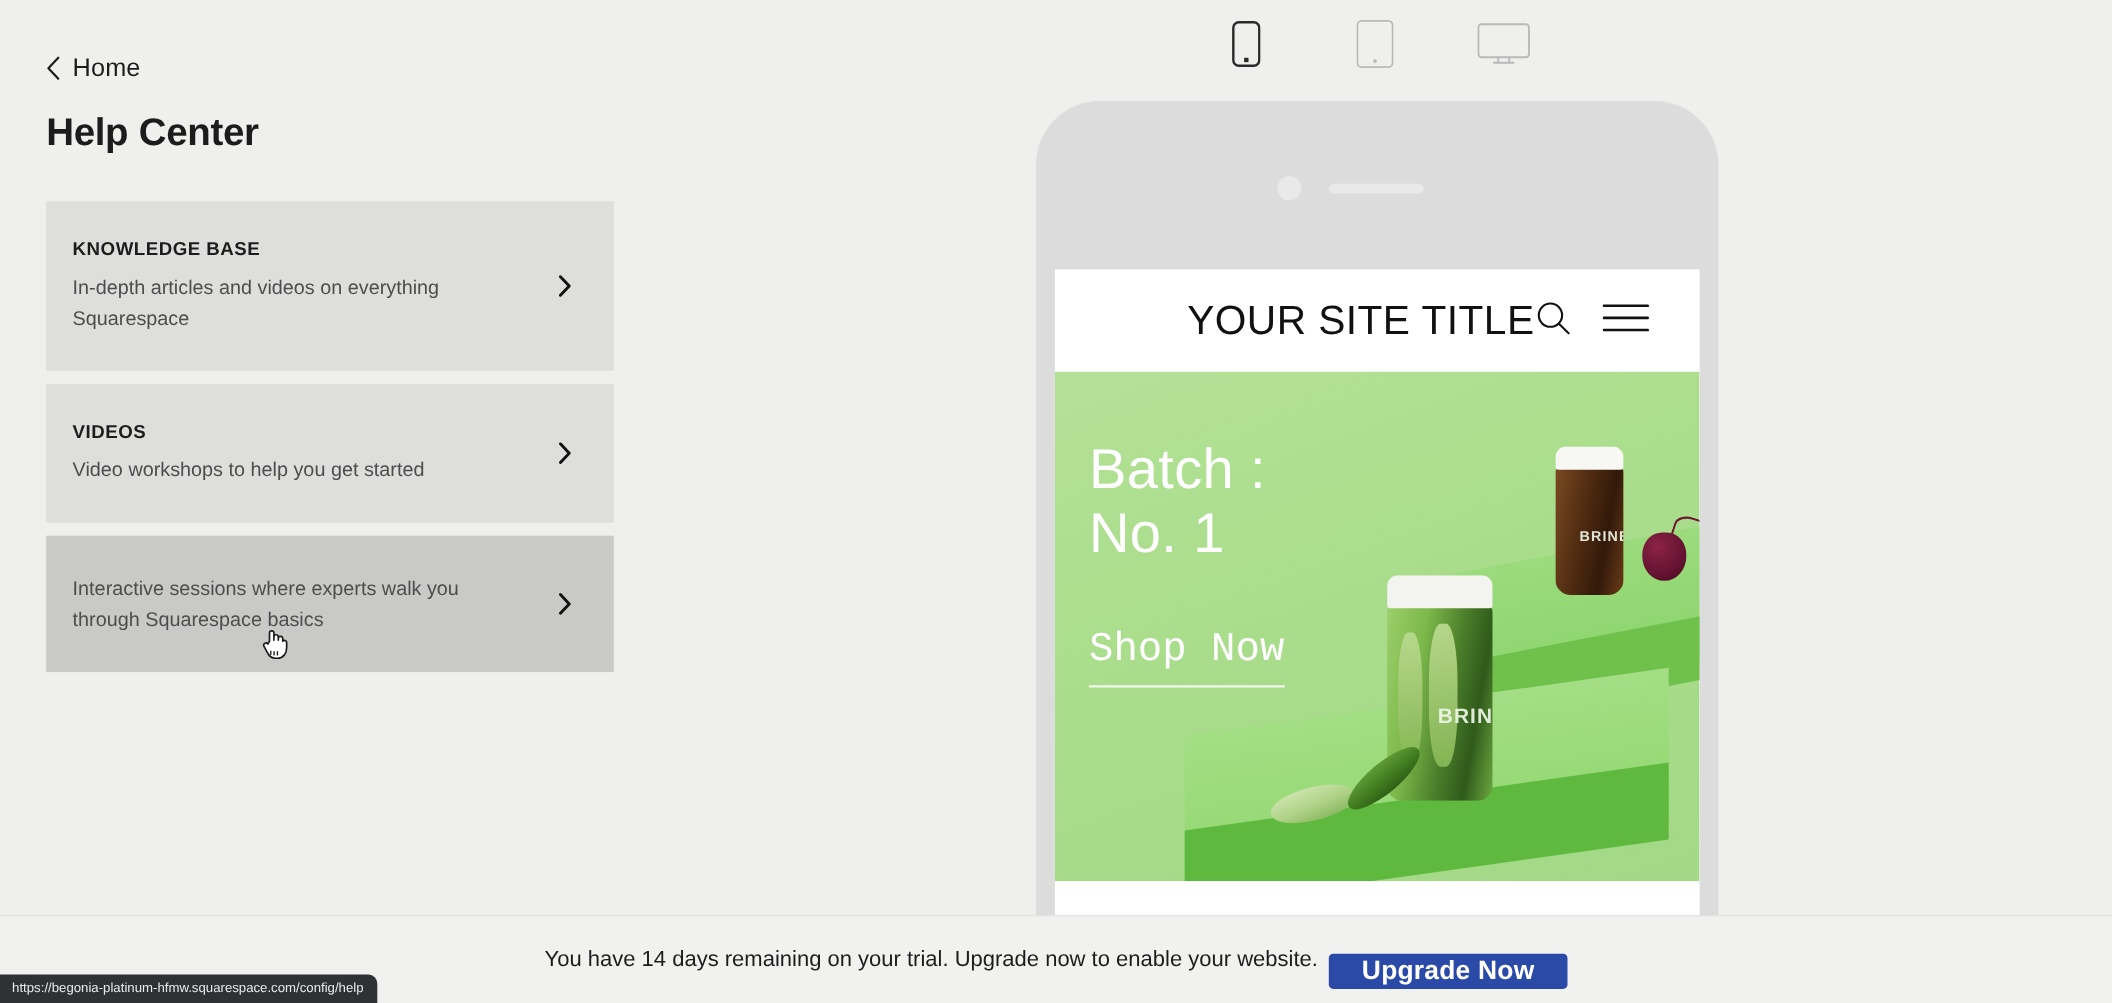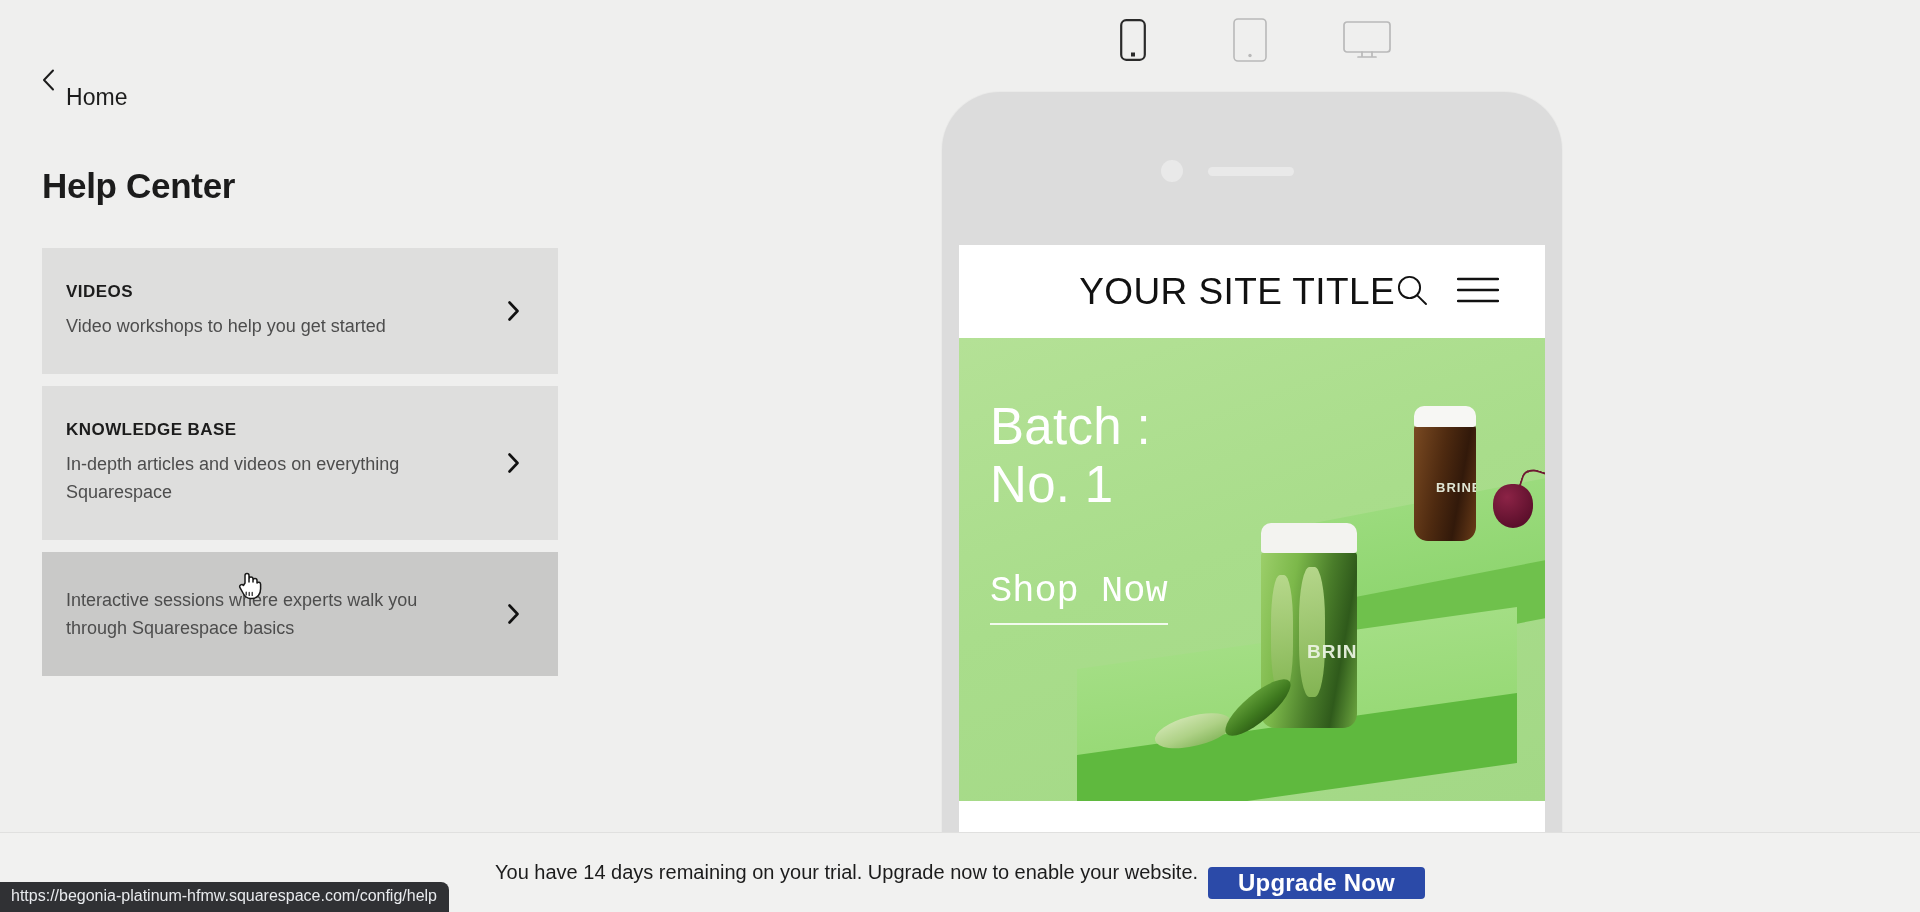--- a/index.html
+++ b/index.html
@@ -40,25 +40,24 @@
   .back-chevron {
     width: 13px; height: 22px;
     display: block;
   }
   .back-chevron svg { display: block; }
   .back-label {
     font-size: 23px;
     font-weight: 400;
     color: #1c1c1c;
     letter-spacing: 0.1px;
-    margin-top: 36px;
   }
 
   .page-title {
-    margin-top: 55px;
+    margin-top: 26px;
     font-size: 35px;
     font-weight: 700;
     letter-spacing: -0.3px;
     color: #1c1c1c;
   }
 
   .card-list {
     margin-top: 42px;
     width: 516px;
   }
@@ -379,21 +378,21 @@
     letter-spacing: 0.2px;
     margin-top: 20px;
   }
 
   
   .status-url {
     position: absolute;
     left: 0; bottom: 0;
     background: #303134;
     color: #e8eaed;
-    font-size: 16px;
+    font-size: 12px;
     padding: 5px 12px 7px 11px;
     border-radius: 0 8px 0 0;
     white-space: nowrap;
     z-index: 50;
     font-family: "Liberation Sans", sans-serif;
   }
 
   
   .cursor {
     position: absolute;
@@ -418,32 +417,32 @@
         </svg>
       </span>
       <span class="back-label">Home</span>
     </div>
 
     <h1 class="page-title">Help Center</h1>
 
     <div class="card-list">
 
       <div class="help-card">
-        <div class="help-card-title">VIDEOS</div>
-        <div class="help-card-desc">Video workshops to help you get started</div>
+        <div class="help-card-title">KNOWLEDGE BASE</div>
+        <div class="help-card-desc">In-depth articles and videos on everything Squarespace</div>
         <span class="card-chevron">
           <svg width="13" height="20" viewBox="0 0 13 20" fill="none">
             <path d="M2.5 1.5 L10.5 10 L2.5 18.5" stroke="#111" stroke-width="2.6" stroke-linecap="round" stroke-linejoin="round"></path>
           </svg>
         </span>
       </div>
 
       <div class="help-card">
-        <div class="help-card-title">KNOWLEDGE BASE</div>
-        <div class="help-card-desc">In-depth articles and videos on everything Squarespace</div>
+        <div class="help-card-title">VIDEOS</div>
+        <div class="help-card-desc">Video workshops to help you get started</div>
         <span class="card-chevron">
           <svg width="13" height="20" viewBox="0 0 13 20" fill="none">
             <path d="M2.5 1.5 L10.5 10 L2.5 18.5" stroke="#111" stroke-width="2.6" stroke-linecap="round" stroke-linejoin="round"></path>
           </svg>
         </span>
       </div>
 
       <div class="help-card is-hovered">
         <div class="help-card-desc">Interactive sessions where experts walk you through Squarespace basics</div>
         <span class="card-chevron">

